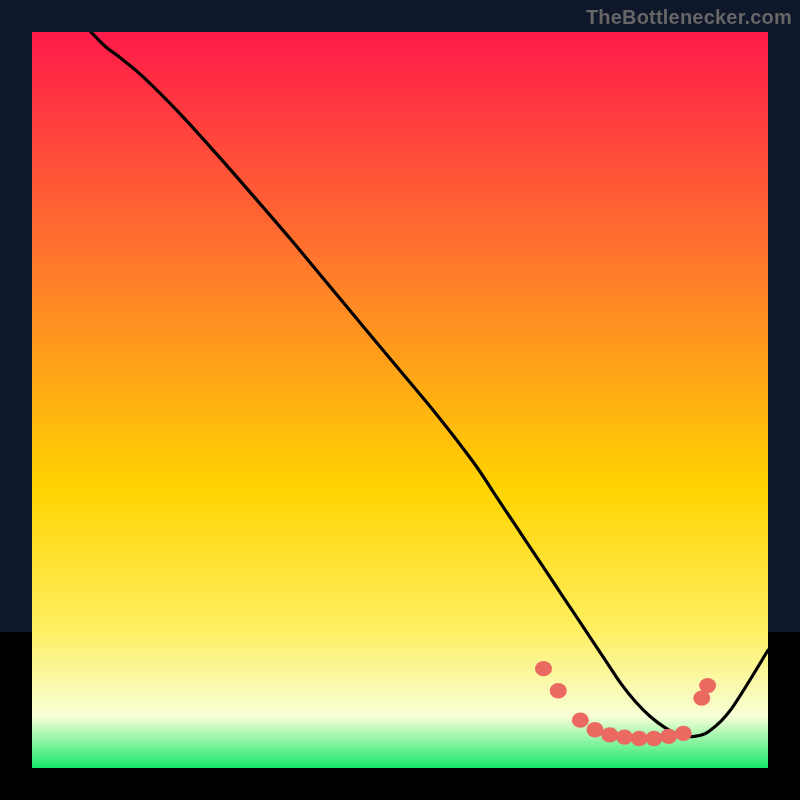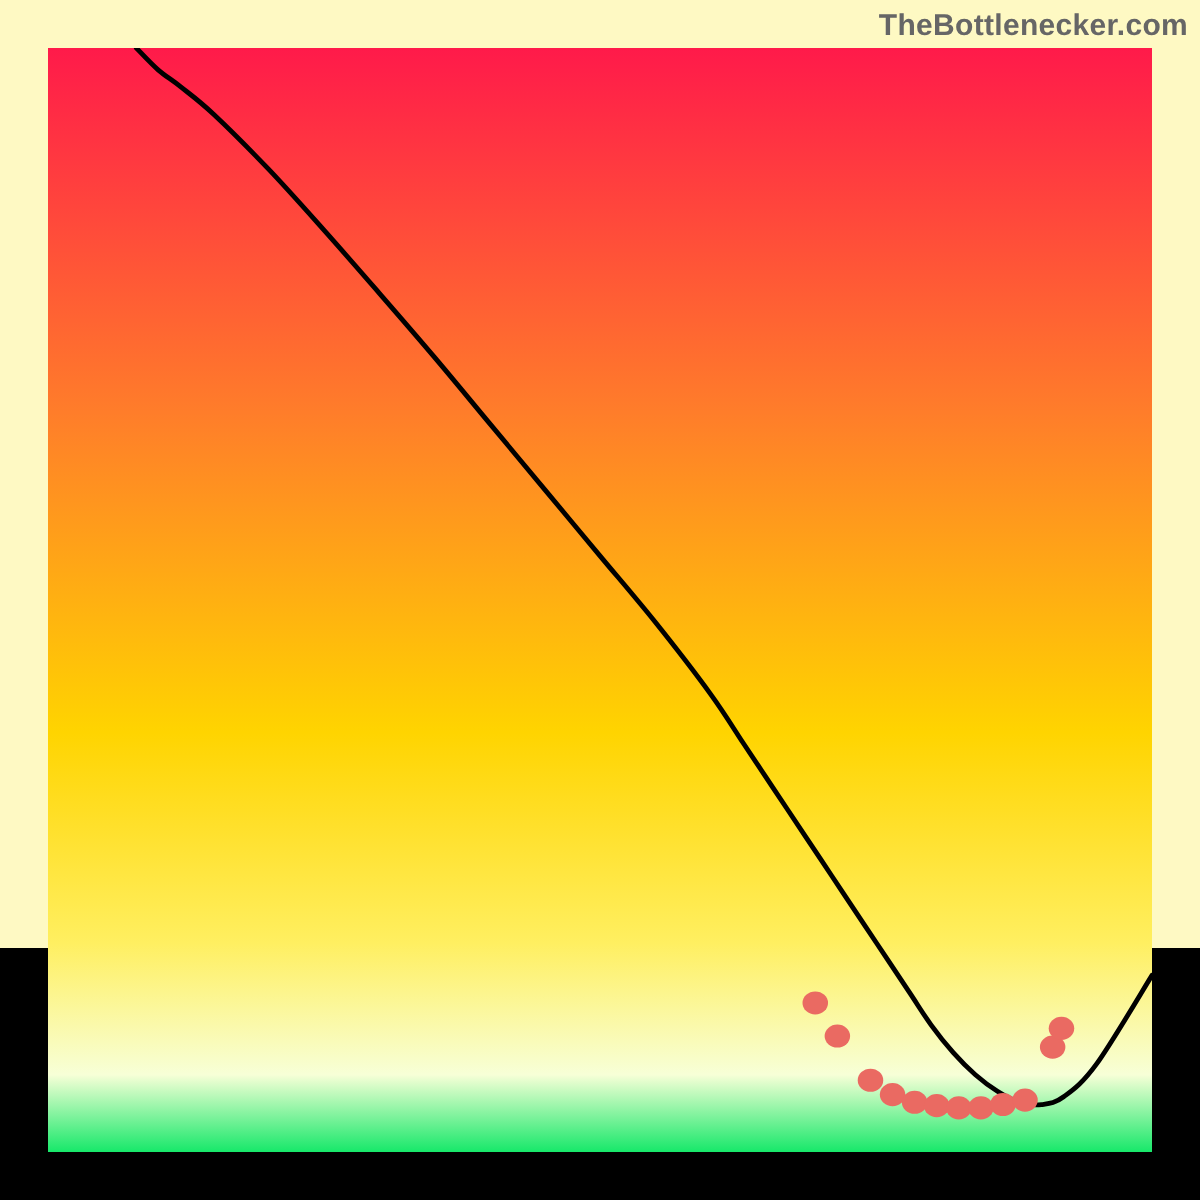--- a/index.html
+++ b/index.html
@@ -10,21 +10,21 @@
     background: #000;
     overflow: hidden;
     font-family: Arial, Helvetica, sans-serif;
   }
   .frame {
     position: absolute;
     top: 0;
     left: 0;
     width: 800px;
     height: 632px;
-    background: #fef9c3;
+    background: #0f172a;
   }
   .plot-area {
     position: absolute;
     top: 32px;
     left: 32px;
     width: 736px;
     height: 736px;
     overflow: hidden;
   }
   .plot-svg {

